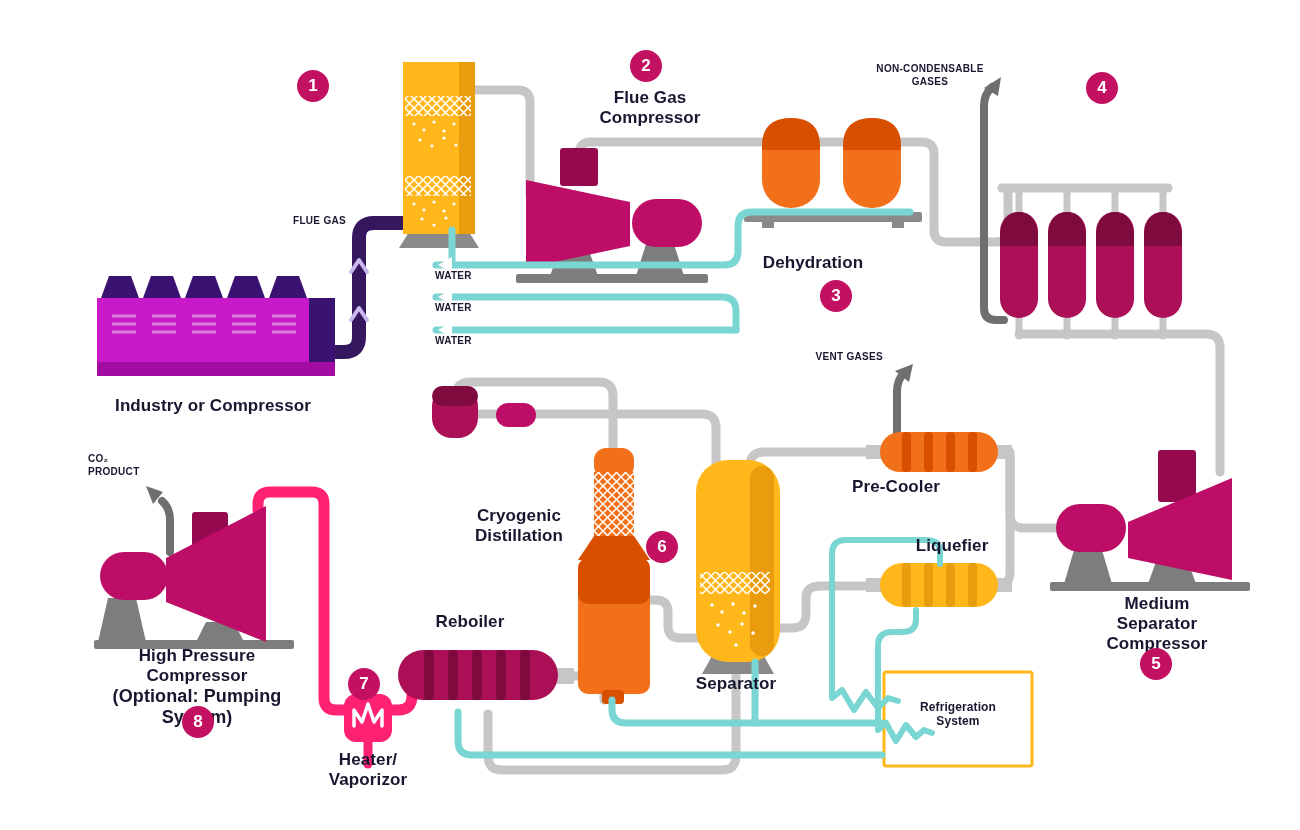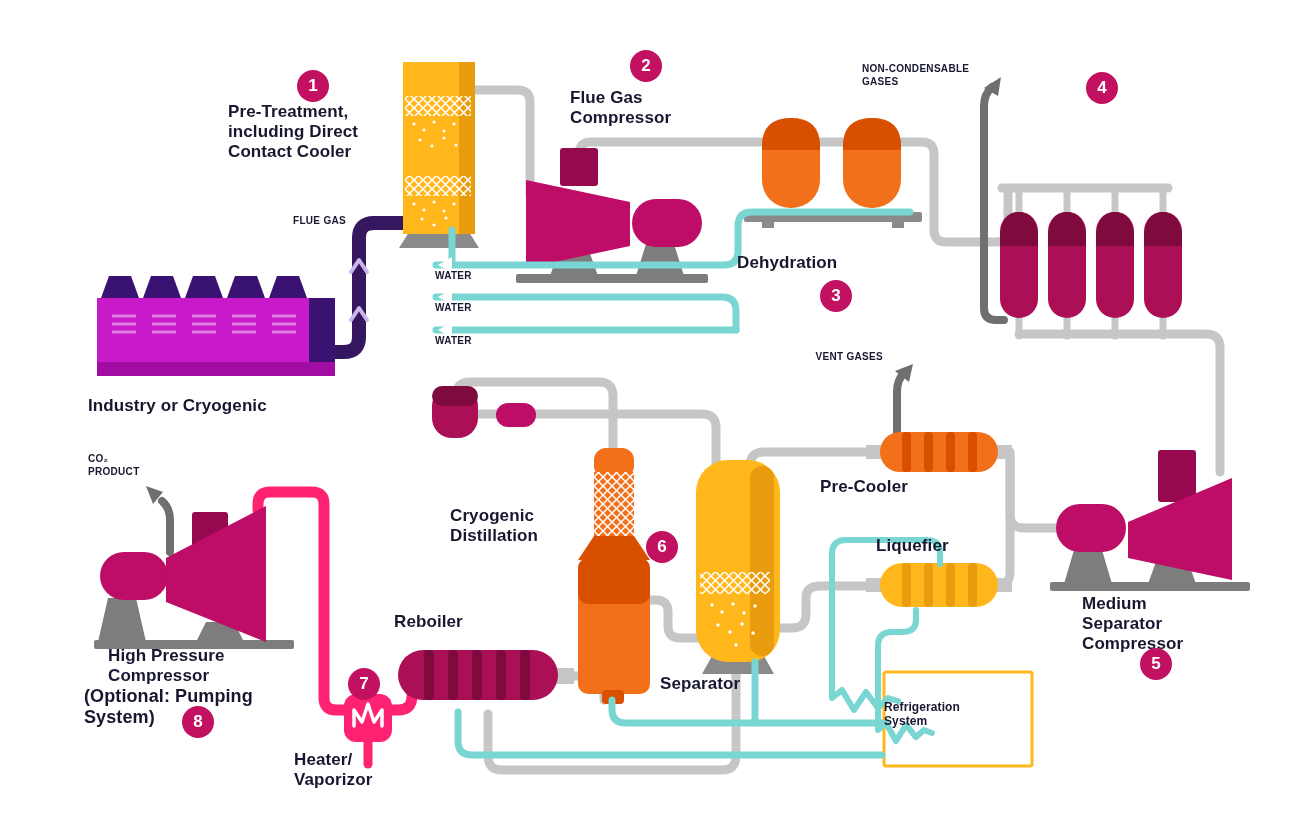--- a/index.html
+++ b/index.html
@@ -1,21 +1,21 @@
 <!DOCTYPE html>
 <html style="--c-background: #ffffff; --c-text: #171730; --c-badge: #c31162; --c-magenta: #be0d66; --c-magenta-dark: #97094f; --c-crimson: #ab0f56; --c-crimson-dark: #7e0a3e; --c-pink: #ff2172; --c-factory: #c81ac8; --c-factory-dark: #3a1272; --c-factory-shade: #a30ca3; --c-indigo-pipe: #34175e; --c-orange: #f3701b; --c-orange-dark: #d94f00; --c-yellow: #ffb71b; --c-yellow-dark: #e89c0e; --c-teal: #7ad6d2; --c-pipe-gray: #c6c6c6; --c-dark-gray: #6f6f6f; --c-stand-gray: #7d7d7d;"><head>
 <meta charset="utf-8">
 <style>
   *{margin:0;padding:0;box-sizing:border-box}
   html,body{background:#fff}
   body{font-family:"Liberation Sans",sans-serif}
   .stage{position:relative;width:1300px;height:830px;background:#fff;overflow:hidden}
   svg.diagram{position:absolute;left:0;top:0}
   .lbl{position:absolute;font-weight:bold;color:var(--c-text,#171730);white-space:pre-line;
-       font-size:17px;line-height:1.18;letter-spacing:.1px}
+       text-align:center;font-size:17px;line-height:1.18;letter-spacing:.1px}
   .lbl-sm{font-size:10px;line-height:1.3;letter-spacing:.3px}
   .lbl-note{font-size:18px}
   .lbl-box{font-size:12px}
   .ta-l{text-align:left}.ta-r{text-align:right}
   .badge{position:absolute;width:32px;height:32px;border-radius:50%;
          background:var(--c-badge,#c31162);color:#fff;font-weight:bold;font-size:17px;
          display:flex;align-items:center;justify-content:center}
   .pipe{fill:none;stroke-linecap:round;stroke-linejoin:round}
   .s-gray{stroke:var(--c-pipe-gray,#c6c6c6)}
   .s-teal{stroke:var(--c-teal,#7ad6d2)}
@@ -267,38 +267,35 @@
       <polygon class="f-white" points="438,297 452,289 452,305"></polygon>
       <polygon class="f-white" points="438,330 452,322 452,338"></polygon>
       <path class="pipe s-teal" stroke-width="7" d="M 755,662 V 723"></path>
       <path class="pipe s-teal" stroke-width="7" d="M 612,700 V 710 Q 612,723 626,723 H 882"></path>
       <path class="pipe s-teal" stroke-width="7" d="M 458,712 V 741 Q 458,755 472,755 H 882"></path>
       <path class="pipe s-teal" stroke-width="6" d="M 940,564 V 552 Q 940,540 926,540 H 846 Q 832,540 832,554 V 698 L 842,690 L 854,710 L 866,692 L 878,708 L 888,698 L 898,701"></path>
       <path class="pipe s-teal" stroke-width="6" d="M 916,610 V 620 Q 916,632 902,632 H 892 Q 878,632 878,646 V 730 L 886,723 L 896,741 L 906,725 L 916,737 L 924,730 L 932,733"></path>
     </g>
   </svg>
 
-  <div class="lbl" style="left:228px;top:102px;width:178px">Pre-Treatment,
-including Direct
-Contact Cooler</div>
   <div class="lbl" style="left:570px;top:88px;width:160px">Flue Gas
 Compressor</div>
   <div class="lbl" style="left:737px;top:253px;width:152px">Dehydration</div>
   <div class="lbl" style="left:1082px;top:594px;width:150px">Medium
 Separator
 Compressor</div>
   <div class="lbl" style="left:660px;top:674px;width:152px">Separator</div>
   <div class="lbl" style="left:450px;top:506px;width:138px">Cryogenic
 Distillation</div>
   <div class="lbl" style="left:294px;top:750px;width:148px">Heater/
 Vaporizor</div>
   <div class="lbl" style="left:108px;top:646px;width:178px">High Pressure
 Compressor</div>
   <div class="lbl lbl-note" style="left:84px;top:686px;width:226px">(Optional: Pumping System)</div>
-  <div class="lbl" style="left:88px;top:396px;width:250px">Industry or Cryogenic</div>
+  <div class="lbl" style="left:88px;top:396px;width:250px">Industry or Compressor</div>
   <div class="lbl" style="left:394px;top:612px;width:152px">Reboiler</div>
   <div class="lbl" style="left:820px;top:477px;width:152px">Pre-Cooler</div>
   <div class="lbl" style="left:876px;top:536px;width:152px">Liquefier</div>
   <div class="lbl lbl-box" style="left:884px;top:700px;width:148px">Refrigeration
 System</div>
 
   <div class="lbl lbl-sm ta-r" style="left:288px;top:214px;width:58px">FLUE GAS</div>
   <div class="lbl lbl-sm ta-l" style="left:435px;top:269px;width:60px">WATER</div>
   <div class="lbl lbl-sm ta-l" style="left:435px;top:301px;width:60px">WATER</div>
   <div class="lbl lbl-sm ta-l" style="left:435px;top:334px;width:60px">WATER</div>

